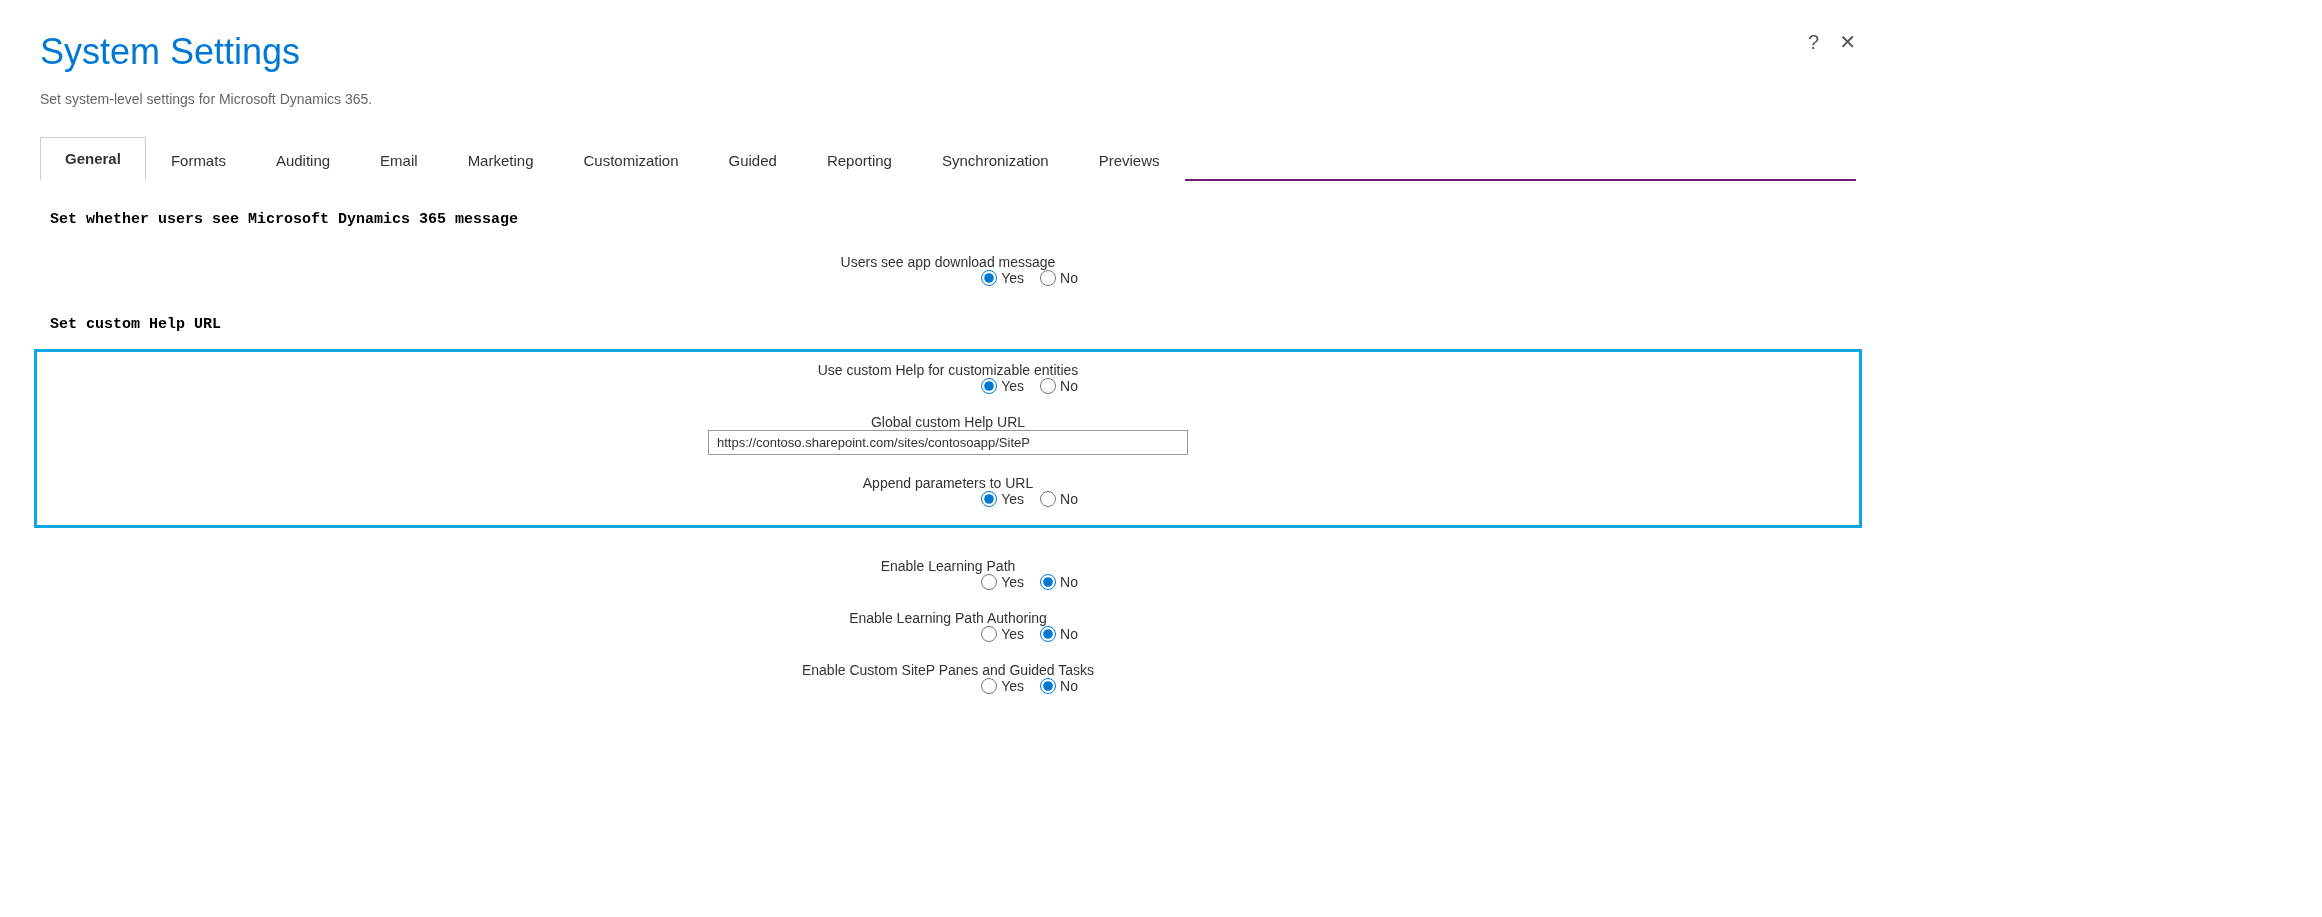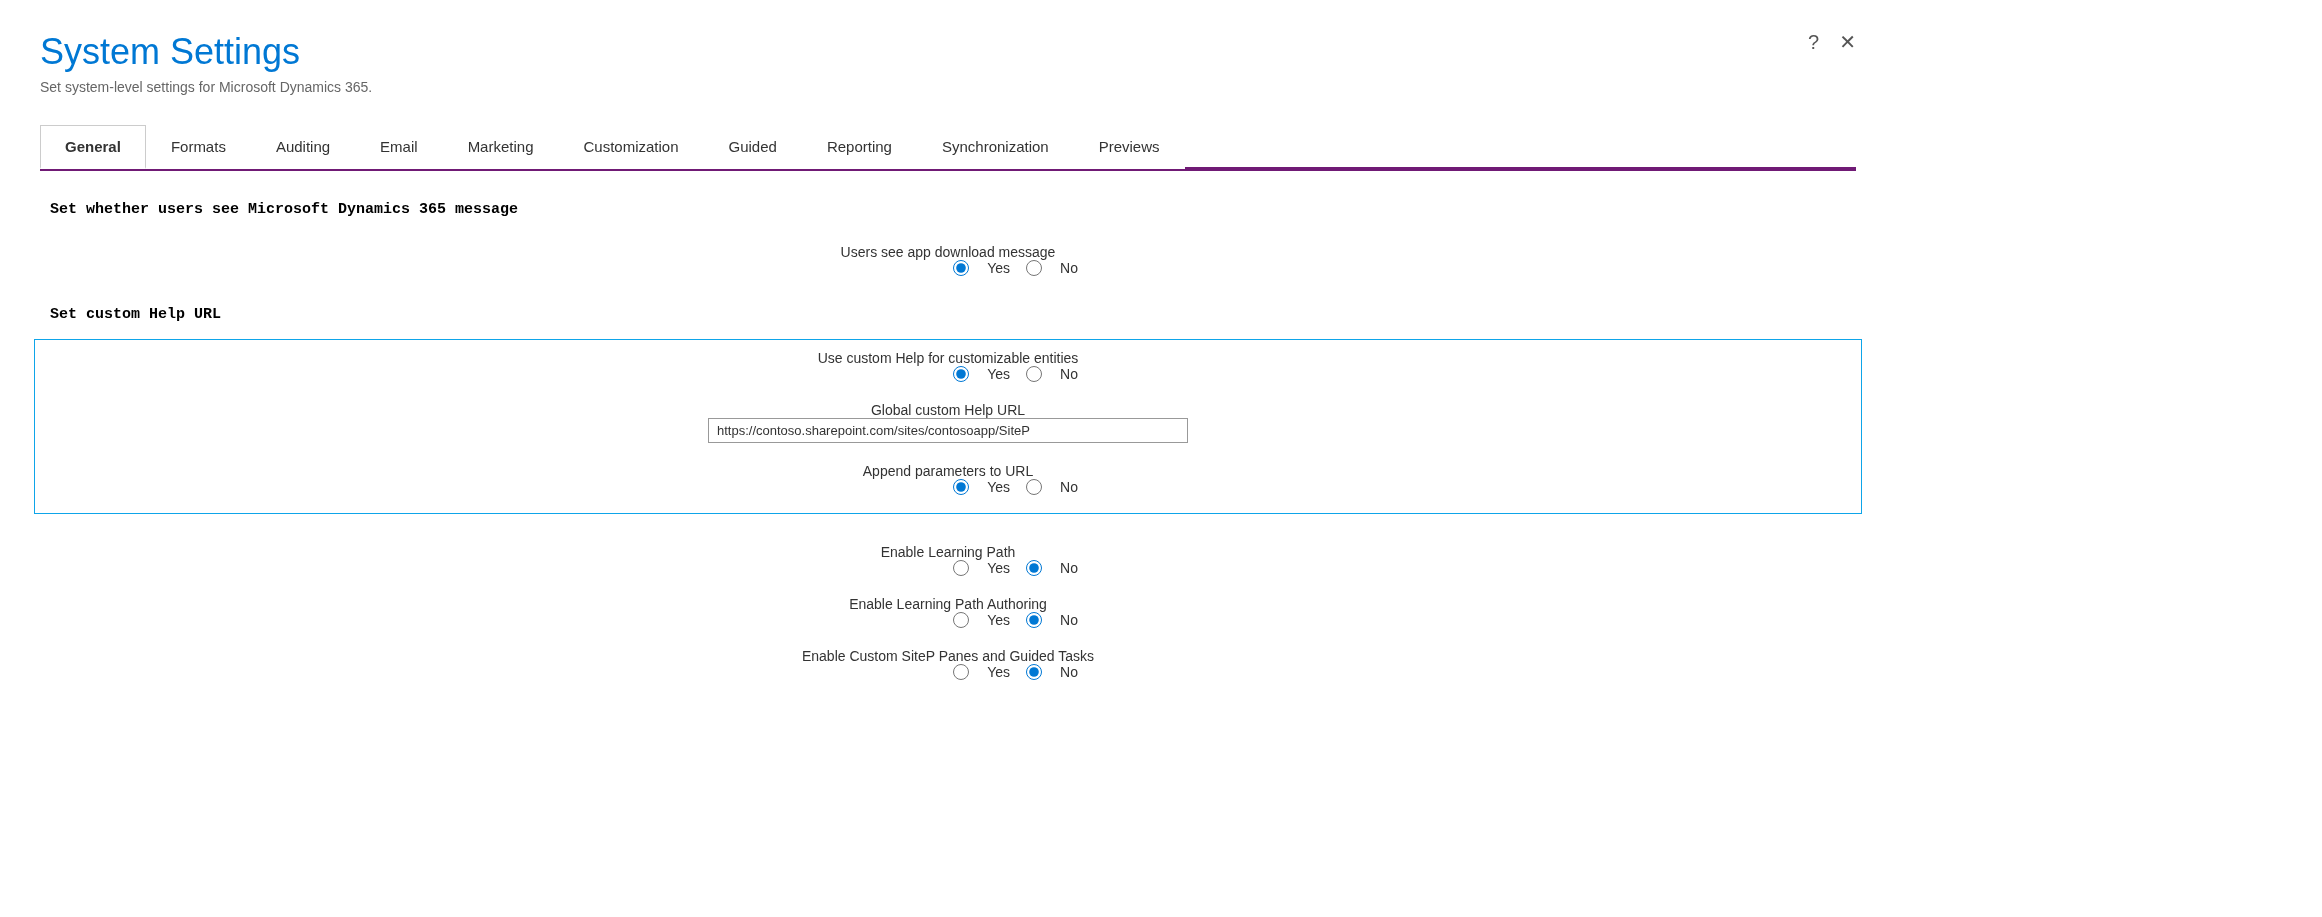--- a/index.html
+++ b/index.html
@@ -25,37 +25,38 @@
     .dialog-title-area {}
     .dialog-title {
       font-size: 36px;
       font-weight: 300;
       color: #0078d4;
       line-height: 1.2;
     }
     .dialog-subtitle {
       font-size: 14px;
       color: #666;
-      margin-top: 6px;
+      margin-top: 18px;
     }
     .dialog-actions {
       display: flex;
       gap: 20px;
       align-items: center;
       font-size: 20px;
       color: #555;
     }
     .dialog-actions span {
       cursor: pointer;
       font-weight: 300;
     }
     .tabs {
       display: flex;
-      border-bottom: 4px solid #701a75;
+      border-bottom: 2px solid #701a75;
       margin-bottom: 30px;
+      align-items: flex-end;
     }
     .tab {
       padding: 12px 24px;
       cursor: pointer;
       font-size: 15px;
       color: #333;
       border: 1px solid transparent;
       border-bottom: none;
       margin-bottom: -2px;
       white-space: nowrap;
@@ -96,21 +97,21 @@
       justify-content: flex-end;
     }
     .radio-group {
       display: flex;
       align-items: center;
       gap: 16px;
     }
     .radio-option {
       display: flex;
       align-items: center;
-      gap: 18px;
+      gap: 4px;
       cursor: pointer;
     }
     .radio-option input[type="radio"] {
       width: 16px;
       height: 16px;
       cursor: pointer;
       accent-color: #0078d4;
     }
     .section-separator {
       margin: 20px 0;
@@ -165,21 +166,21 @@
         <label class="radio-option">
           <input type="radio" name="app_download_message" style="">
           <span>No</span>
         </label>
       </div>
     </div>
 
     <div class="section-separator"></div>
 
     <div class="section-title">Set custom Help URL</div>
-    <div style="border: 1px solid #0ea5e9; padding: 0 16px 8px 16px; margin: 0 -16px;">
+    <div style="border: 3px solid #0ea5e9; padding: 0 16px 8px 16px; margin: 0 -16px;">
       <div class="setting-row">
         <span class="setting-label">Use custom Help for customizable entities</span>
         <div class="setting-control radio-group">
           <label class="radio-option">
             <input type="radio" name="custom_help_entities" checked="" style="">
             <span>Yes</span>
           </label>
           <label class="radio-option">
             <input type="radio" name="custom_help_entities" style="">
             <span>No</span>

